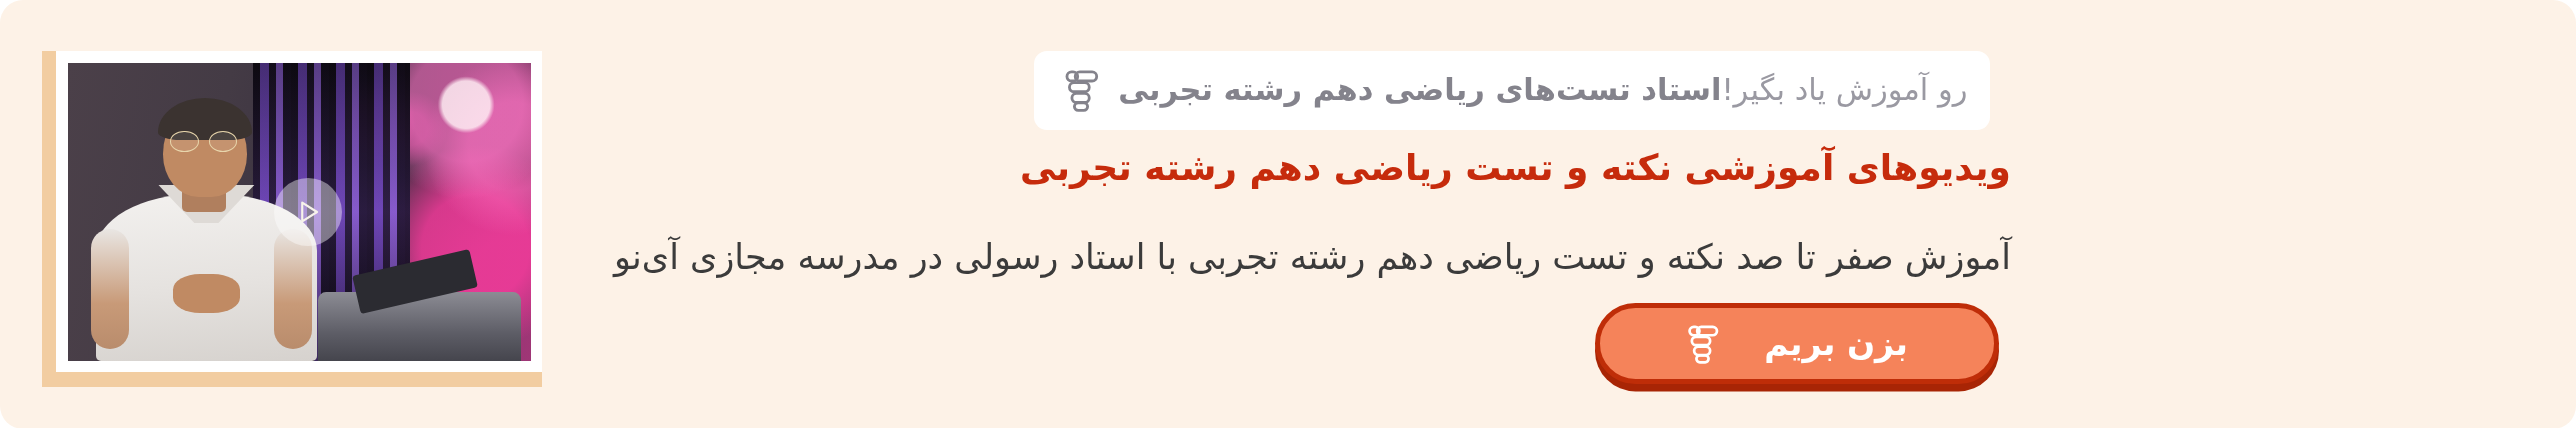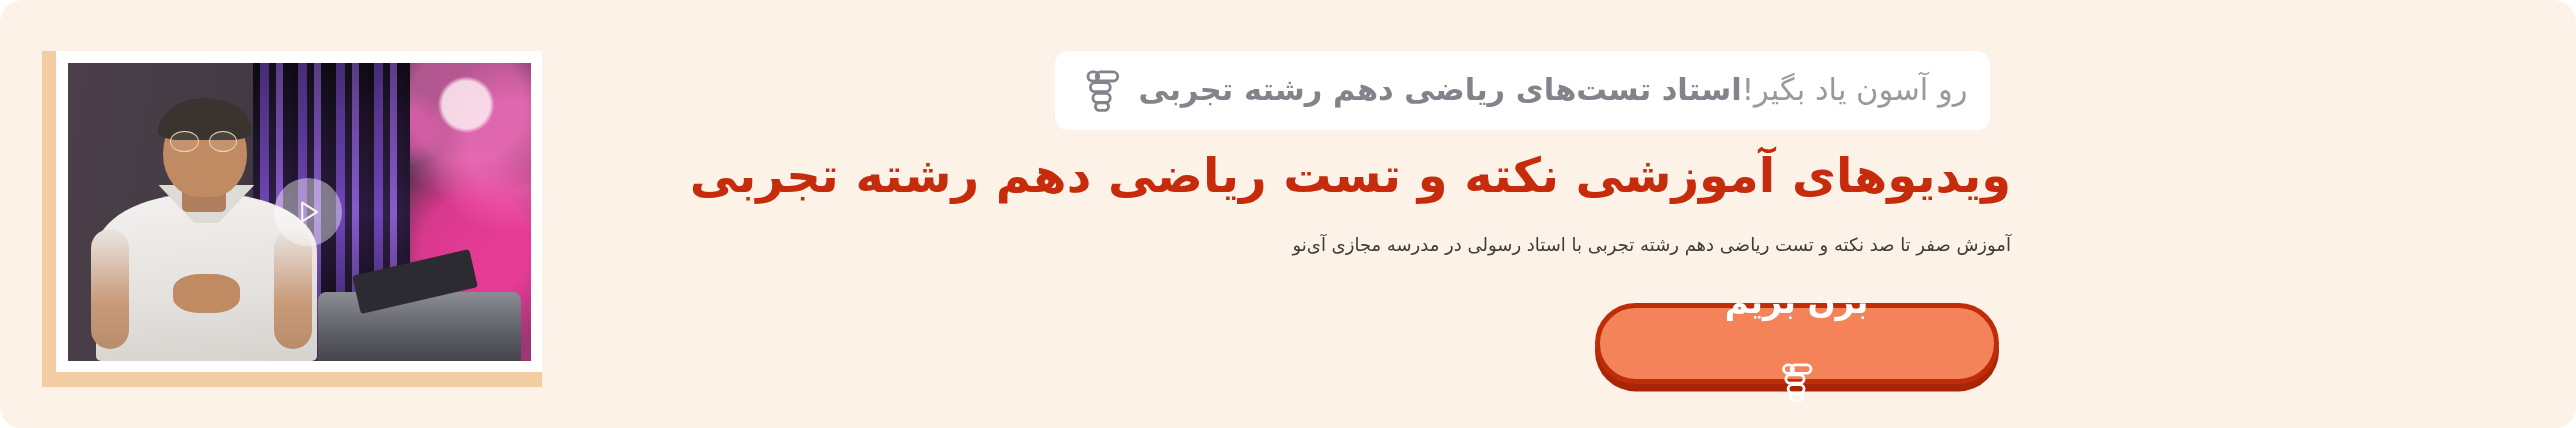--- a/index.html
+++ b/index.html
@@ -70,34 +70,34 @@
     height: 43px;
     display: block;
   }
 
   
   .headline {
     position: absolute;
     top: 145px;
     right: 0;
     width: 100%;
-    font-size: 48px;
+    font-size: 36px;
     font-weight: bold;
     color: #c62b0c;
     line-height: 1.25;
     white-space: nowrap;
   }
 
   
   .subtitle {
     position: absolute;
     top: 232px;
     right: 0;
     width: 100%;
-    font-size: 18px;
+    font-size: 35px;
     font-weight: normal;
     color: #3b3b3b;
     line-height: 1.45;
     white-space: nowrap;
   }
 
   
   .cta-wrap {
     position: absolute;
     top: 303px;
@@ -106,21 +106,21 @@
     height: 81px;
   }
   .cta {
     position: absolute;
     inset: 0;
     background: #f5835a;
     border: 5.8px solid #bf2d08;
     border-radius: 823px;
     box-shadow: 0 7.4px 0 0 #a82505;
     display: flex;
-    flex-direction: column;
+    flex-direction: row;
     align-items: center;
     justify-content: center;
     gap: 44px;
     box-sizing: border-box;
     cursor: pointer;
   }
   .cta-label {
     font-size: 33px;
     font-weight: bold;
     color: #ffffff;
@@ -319,21 +319,21 @@
   }
 </style>
 </head>
 <body>
 
 <div class="banner">
 
   <div class="content">
 
     <div class="pill">
-      <span class="pill-text"><span class="pill-light"> رو آسون یاد بگیر!</span><span class="pill-strong">استاد تست‌های ریاضی دهم رشته تجربی</span></span>
+      <span class="pill-text"><span class="pill-light"> رو آموزش یاد بگیر!</span><span class="pill-strong">استاد تست‌های ریاضی دهم رشته تجربی</span></span>
       <svg class="megaphone" viewBox="0 0 46 52" aria-hidden="true">
         <g fill="none" stroke="#84838c" stroke-width="3.4">
           <rect x="16" y="3.5" width="26" height="11" rx="5.5"></rect>
           <rect x="6" y="3.5" width="13" height="11" rx="5.5"></rect>
           <rect x="9" y="16.5" width="24" height="11" rx="5.5"></rect>
           <rect x="12" y="29.5" width="21" height="11" rx="5.5"></rect>
           <rect x="15" y="41" width="16" height="9" rx="4.5"></rect>
         </g>
       </svg>
     </div>

